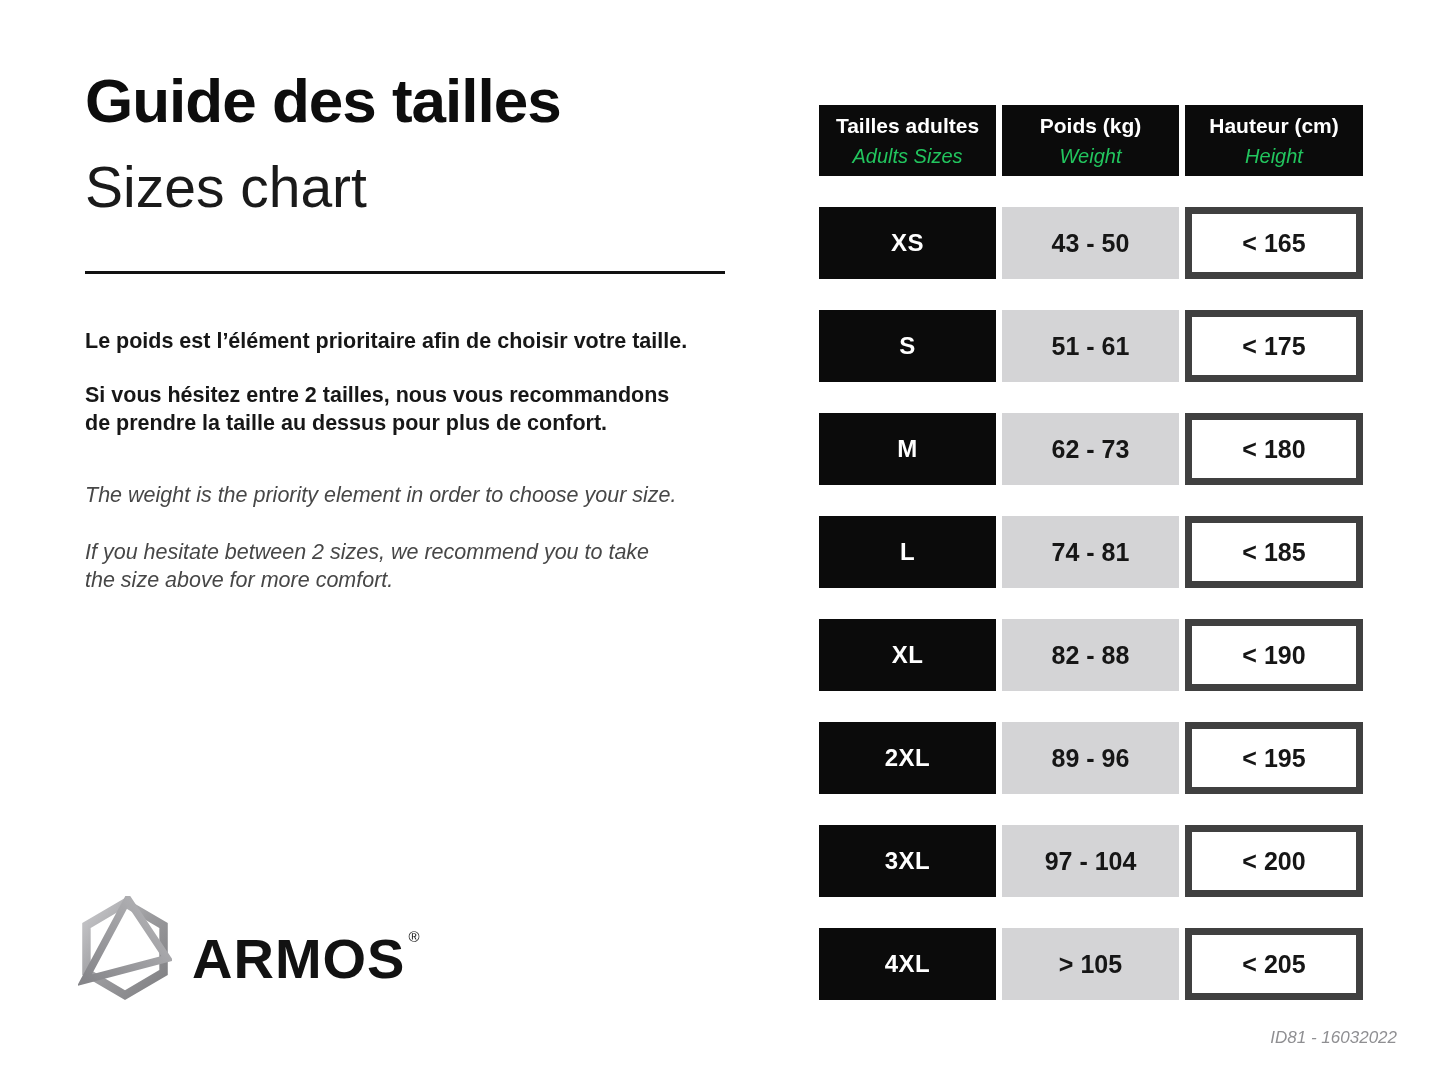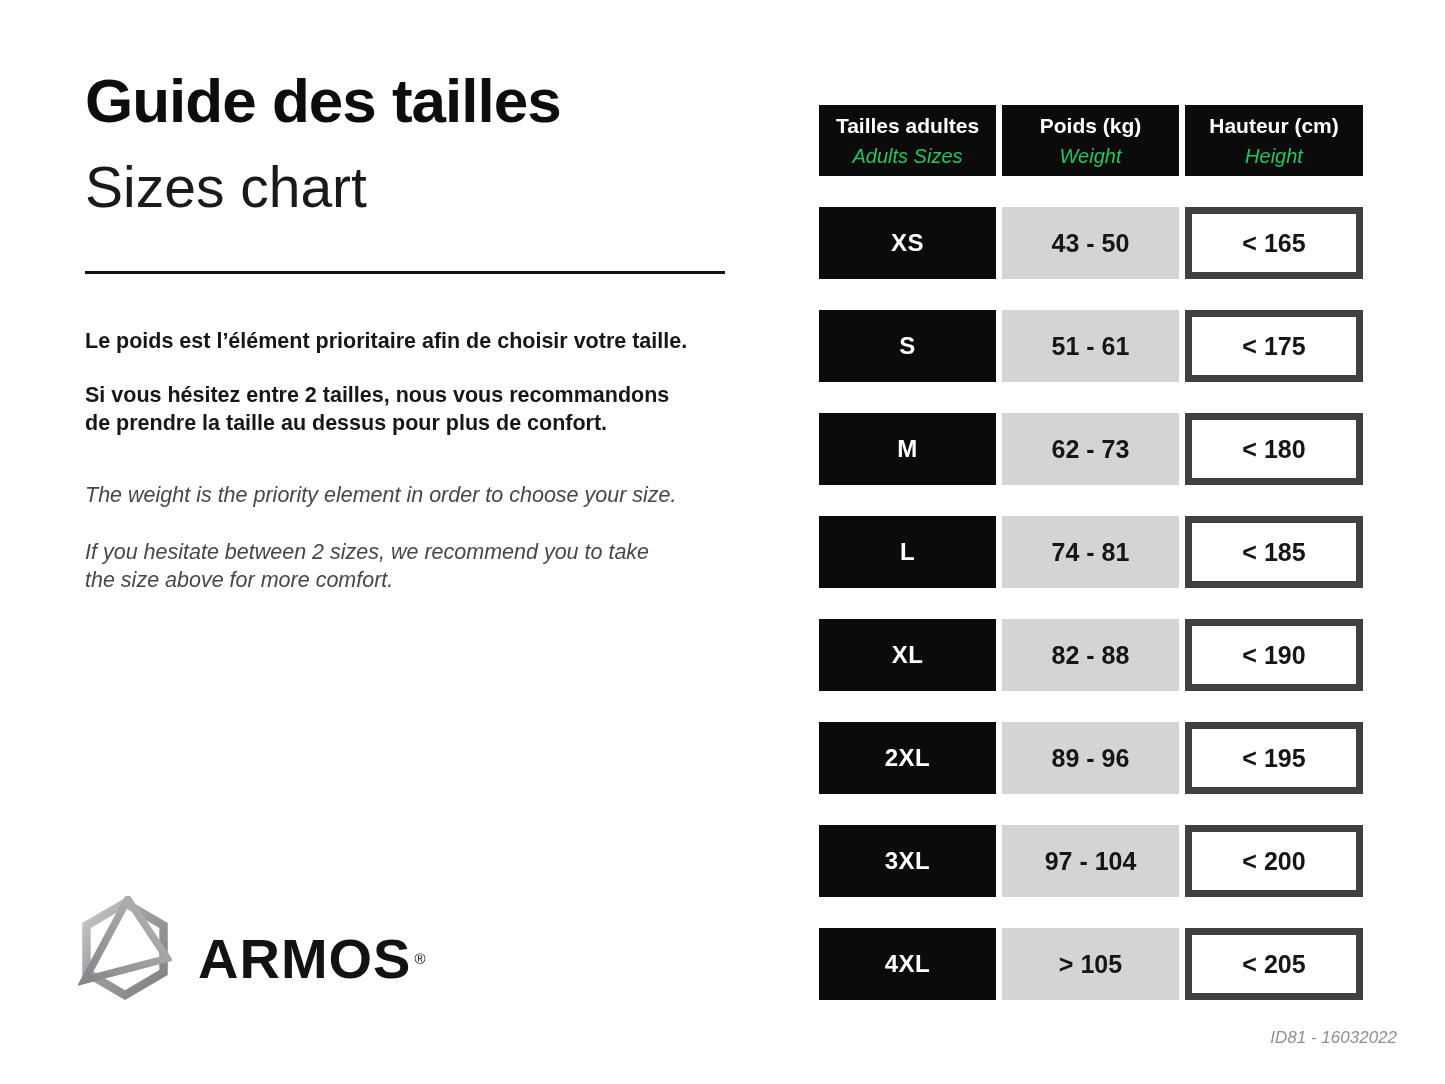--- a/index.html
+++ b/index.html
@@ -45,24 +45,24 @@
   }
   .p-fr1 { top: 327px; }
   .p-fr2 { top: 381px; }
   .p-en1 { top: 481px; }
   .p-en2 { top: 538px; }
 
   
   .logo { position: absolute; left: 78px; top: 896px; display: flex; align-items: center; }
   .logo-mark { width: 94px; height: 106px; }
   .logo-word {
-    margin-left: 26px;
+    margin-left: 20px;
     font-size: 56px; font-weight: 800; letter-spacing: 1px;
     color: #121212;
-    display: flex; align-items: center;
+    display: flex; align-items: flex-start;
     line-height: 1;
     padding-top: 20px;
   }
   .reg {
     font-size: 15px; font-weight: 400;
     margin-left: 3px; margin-top: -2px;
   }
 
   
   .size-table {

